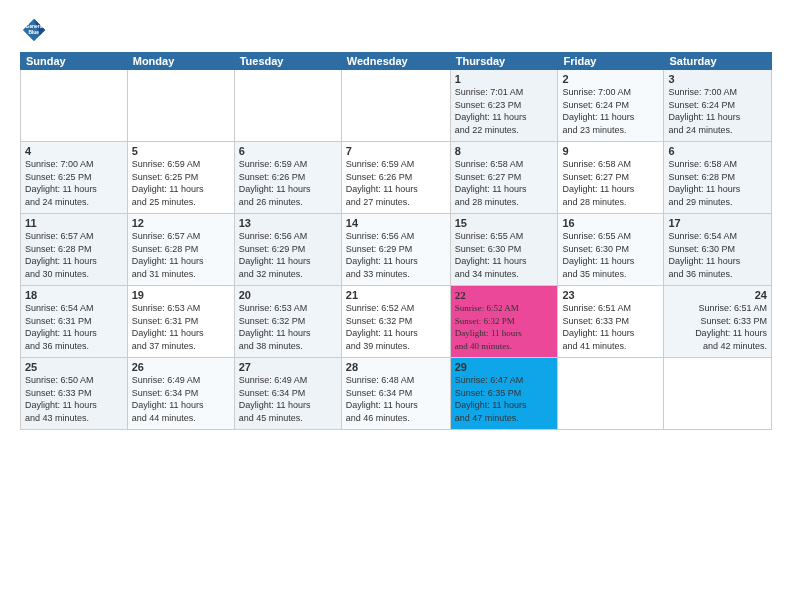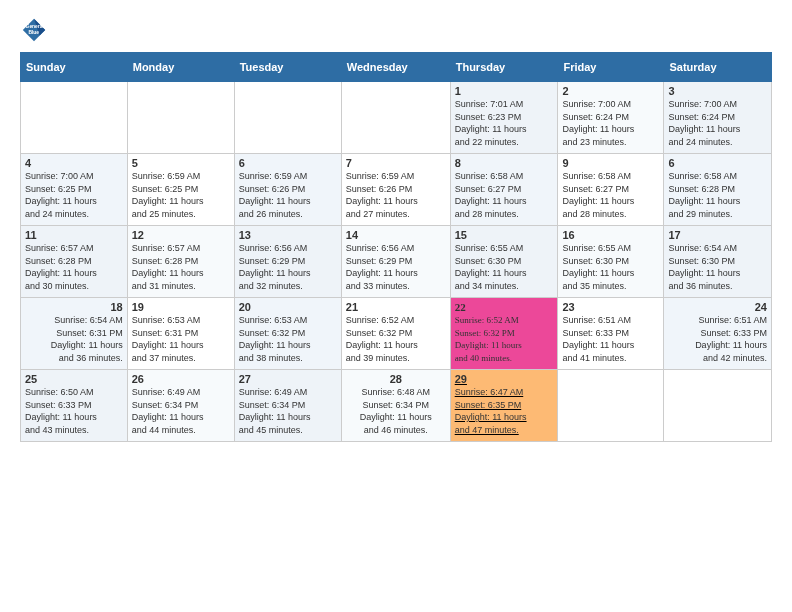--- a/index.html
+++ b/index.html
@@ -45,21 +45,21 @@
       color: #333;
     }
     .calendar {
       width: 100%;
       border-collapse: collapse;
       font-size: 9.5px;
     }
     .calendar thead tr th {
       background-color: #2e6da4;
       color: #fff;
-      padding: 8px 5px;
+      padding: 2px 5px;
       text-align: left;
       font-size: 11px;
       font-weight: bold;
       border: 1px solid #2e6da4;
     }
     .calendar tbody tr td {
       border: 1px solid #ccc;
       padding: 3px 4px;
       vertical-align: top;
       width: 113px;
@@ -199,21 +199,21 @@
           <td style="background: rgb(247, 250, 252); margin-left: 35px;">
             <span class="day-num">16</span>
             <div class="day-info">Sunrise: 6:55 AM<br>Sunset: 6:30 PM<br>Daylight: 11 hours<br>and 35 minutes.</div>
           </td>
           <td style="background: rgb(238, 243, 248);">
             <span class="day-num">17</span>
             <div class="day-info">Sunrise: 6:54 AM<br>Sunset: 6:30 PM<br>Daylight: 11 hours<br>and 36 minutes.</div>
           </td>
         </tr>
         <tr>
-          <td style="background: rgb(240, 245, 250); text-align: right;">
+          <td style="background: rgb(240, 245, 250);">
             <span class="day-num">18</span>
             <div class="day-info">Sunrise: 6:54 AM<br>Sunset: 6:31 PM<br>Daylight: 11 hours<br>and 36 minutes.</div>
           </td>
           <td style="background: rgb(255, 255, 255);">
             <span class="day-num">19</span>
             <div class="day-info">Sunrise: 6:53 AM<br>Sunset: 6:31 PM<br>Daylight: 11 hours<br>and 37 minutes.</div>
           </td>
           <td style="background: rgb(240, 245, 250); margin-top: 12px;">
             <span class="day-num">20</span>
             <div class="day-info">Sunrise: 6:53 AM<br>Sunset: 6:32 PM<br>Daylight: 11 hours<br>and 38 minutes.</div>
@@ -241,25 +241,25 @@
             <div class="day-info">Sunrise: 6:50 AM<br>Sunset: 6:33 PM<br>Daylight: 11 hours<br>and 43 minutes.</div>
           </td>
           <td style="background: rgb(247, 250, 252);">
             <span class="day-num">26</span>
             <div class="day-info">Sunrise: 6:49 AM<br>Sunset: 6:34 PM<br>Daylight: 11 hours<br>and 44 minutes.</div>
           </td>
           <td style="background: rgb(238, 243, 248);">
             <span class="day-num">27</span>
             <div class="day-info">Sunrise: 6:49 AM<br>Sunset: 6:34 PM<br>Daylight: 11 hours<br>and 45 minutes.</div>
           </td>
-          <td style="background: rgb(247, 250, 252); text-align: center;">
+          <td style="background: rgb(247, 250, 252);">
             <span class="day-num">28</span>
             <div class="day-info">Sunrise: 6:48 AM<br>Sunset: 6:34 PM<br>Daylight: 11 hours<br>and 46 minutes.</div>
           </td>
-          <td style="background: #fdba74; text-decoration: underline;">
+          <td style="background: #0ea5e9;">
             <span class="day-num">29</span>
             <div class="day-info">Sunrise: 6:47 AM<br>Sunset: 6:35 PM<br>Daylight: 11 hours<br>and 47 minutes.</div>
           </td>
           <td class="empty-cell" style="background: rgb(255, 255, 255);"></td>
           <td class="empty-cell" style="background: rgb(255, 255, 255);"></td>
         </tr>
       </tbody>
   </table>
 </div>
 

